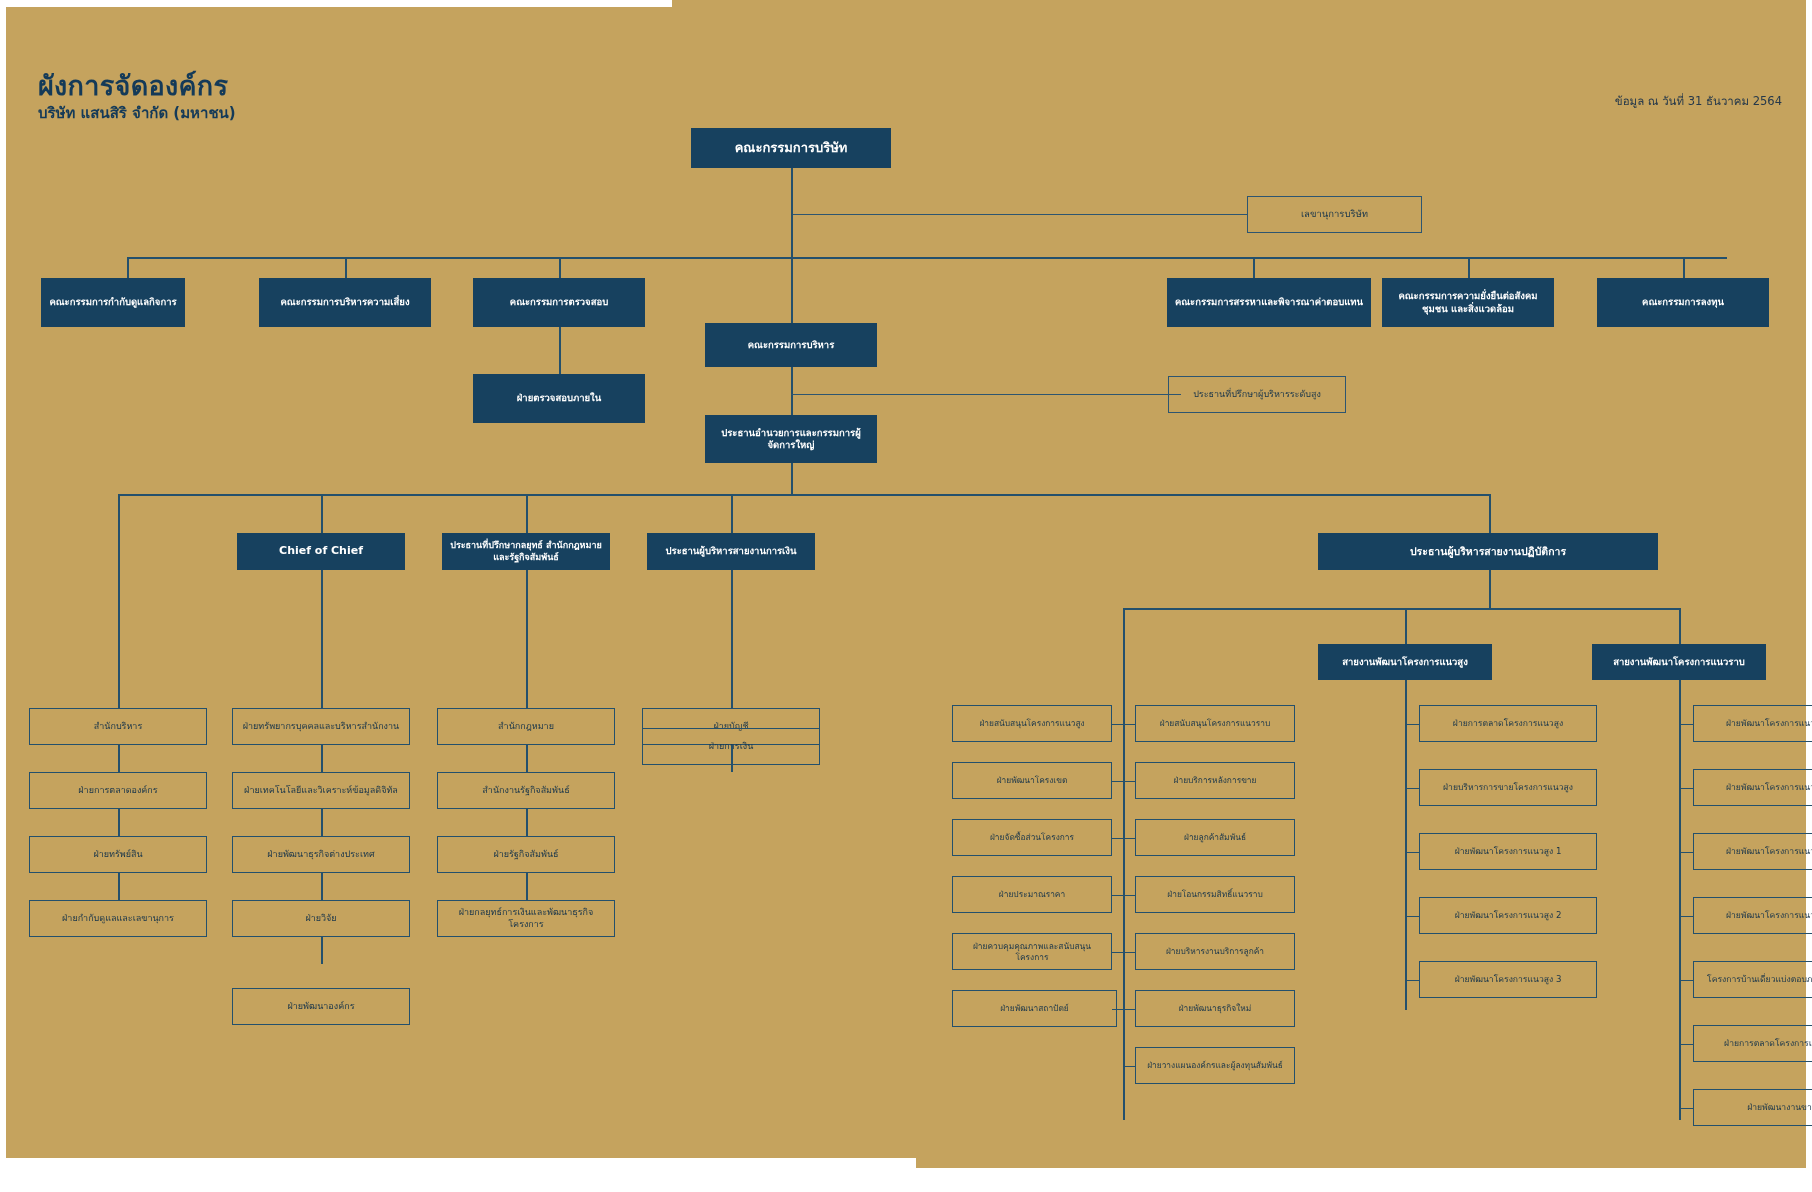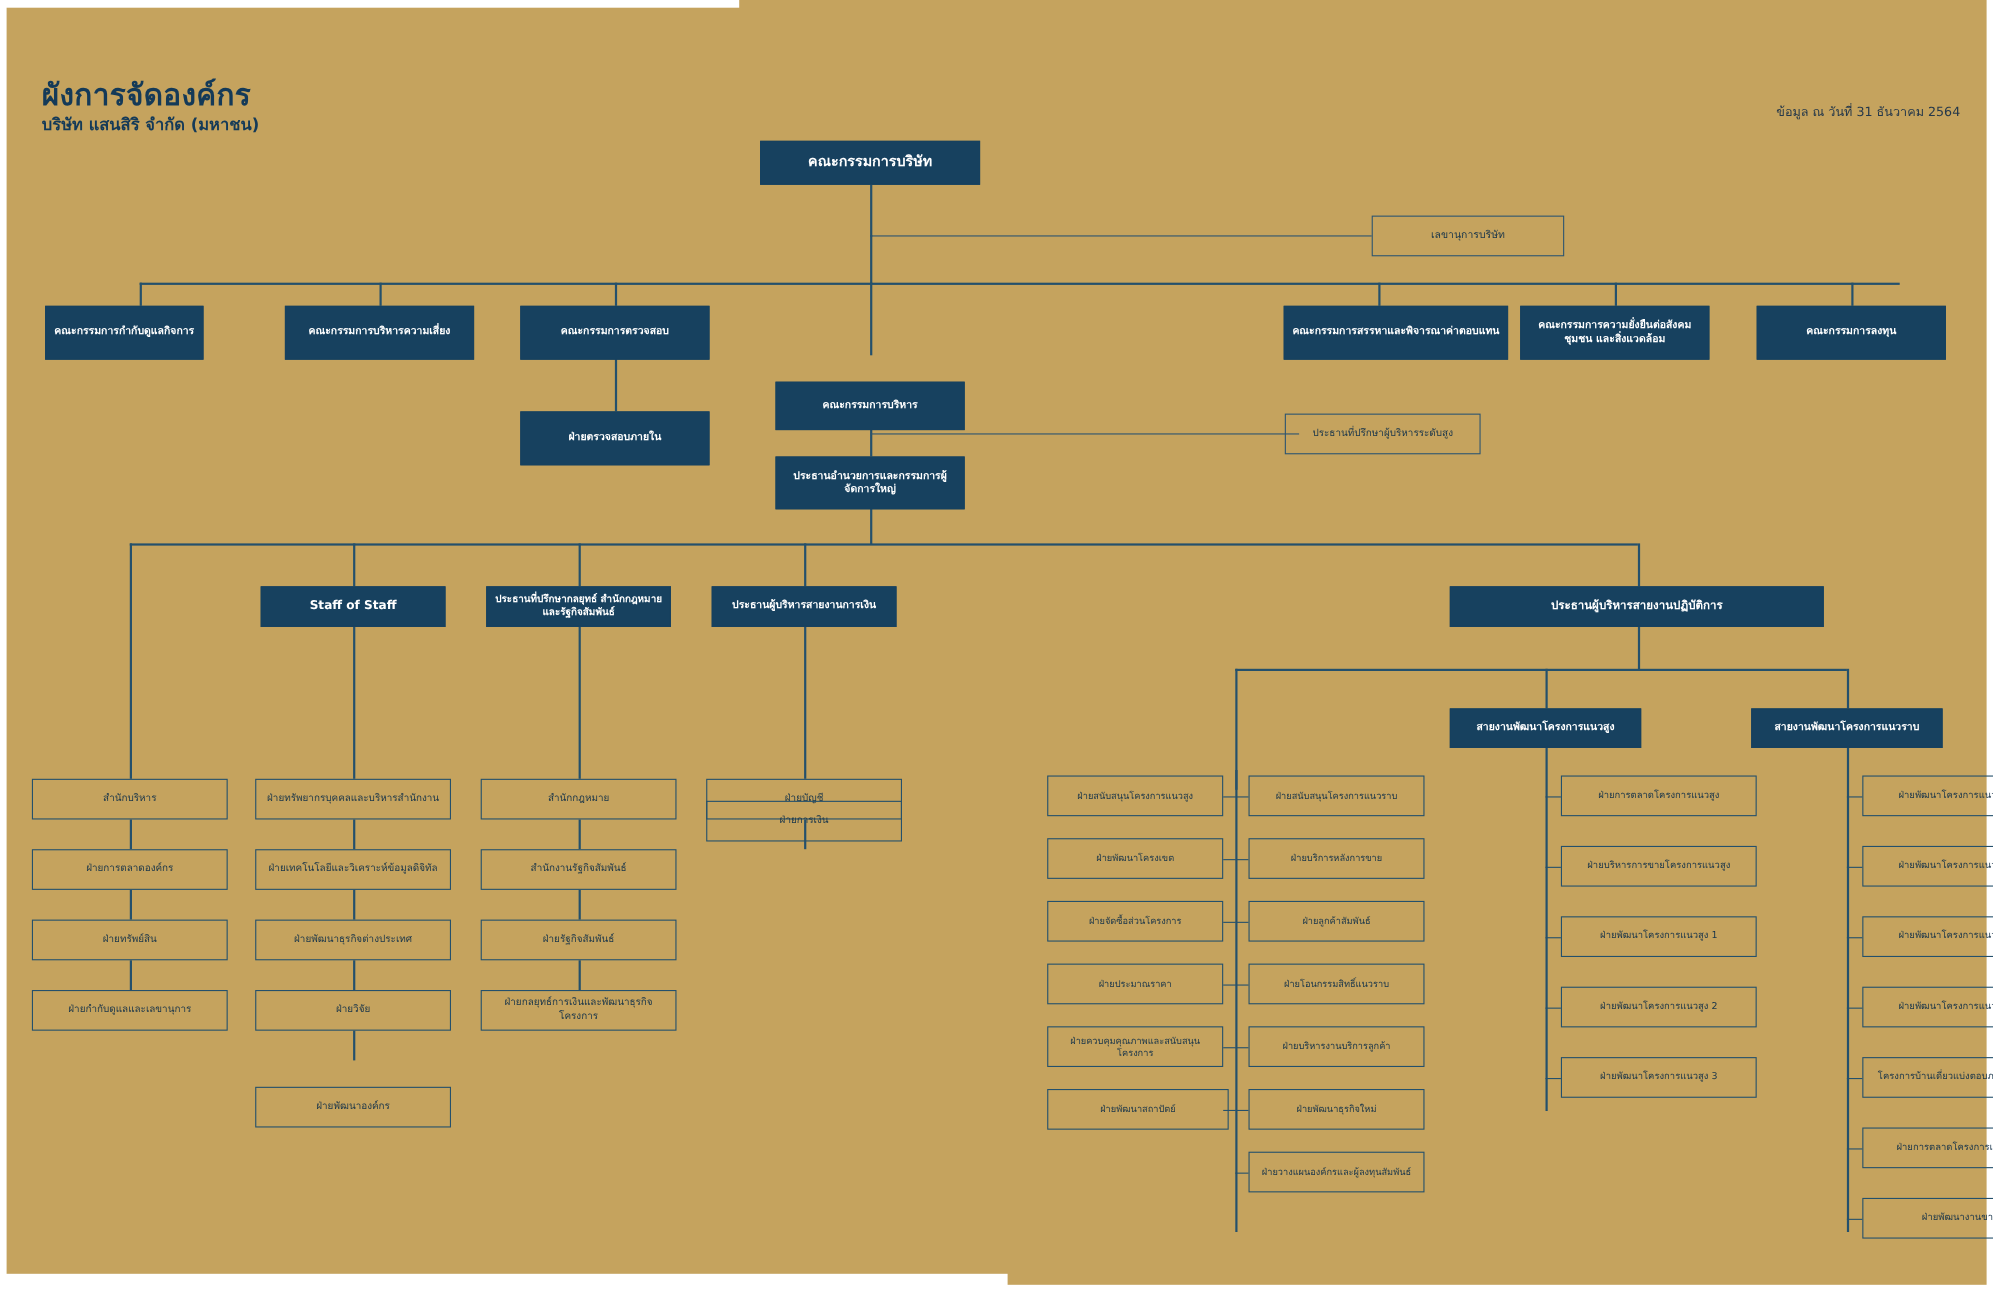--- a/index.html
+++ b/index.html
@@ -162,27 +162,27 @@
   <div class="node filled" style="left:41px;top:278px;width:144px;height:49px;font-size:9.5px;">คณะกรรมการกำกับดูแลกิจการ</div>
   <div class="node filled" style="left:259px;top:278px;width:172px;height:49px;font-size:9.5px;">คณะกรรมการบริหารความเสี่ยง</div>
   <div class="node filled" style="left:473px;top:278px;width:172px;height:49px;font-size:9.5px;">คณะกรรมการตรวจสอบ</div>
 
   <div class="node filled" style="left:1167px;top:278px;width:204px;height:49px;font-size:9.5px;">คณะกรรมการสรรหาและพิจารณาค่าตอบแทน</div>
   <div class="node filled" style="left:1382px;top:278px;width:172px;height:49px;font-size:9.5px;">คณะกรรมการความยั่งยืนต่อสังคม ชุมชน และสิ่งแวดล้อม</div>
   <div class="node filled" style="left:1597px;top:278px;width:172px;height:49px;font-size:9.5px;">คณะกรรมการลงทุน</div>
 
   <div class="node filled" style="left:473px;top:374px;width:172px;height:49px;font-size:9.5px;">ฝ่ายตรวจสอบภายใน</div>
 
-  <div class="node filled" style="left:705px;top:323px;width:172px;height:44px;font-size:9.5px;margin-top:24px;">คณะกรรมการบริหาร</div>
+  <div class="node filled" style="left:705px;top:323px;width:172px;height:44px;font-size:9.5px;">คณะกรรมการบริหาร</div>
 
   <div class="node thin" style="left:1168px;top:376px;width:178px;height:37px;font-size:9px;">ประธานที่ปรึกษาผู้บริหารระดับสูง</div>
 
   <div class="node filled" style="left:705px;top:415px;width:172px;height:48px;font-size:9.5px;">ประธานอำนวยการและกรรมการผู้จัดการใหญ่</div>
 
-  <div class="node filled" style="left:237px;top:533px;width:168px;height:37px;font-size:11px;">Staff of Staff</div>
+  <div class="node filled" style="left:237px;top:533px;width:168px;height:37px;font-size:11px;">Chief of Chief</div>
   <div class="node filled" style="left:442px;top:533px;width:168px;height:37px;font-size:9px;">ประธานที่ปรึกษากลยุทธ์ สำนักกฎหมายและรัฐกิจสัมพันธ์</div>
   <div class="node filled" style="left:647px;top:533px;width:168px;height:37px;font-size:9.5px;">ประธานผู้บริหารสายงานการเงิน</div>
   <div class="node filled" style="left:1318px;top:533px;width:340px;height:37px;font-size:10.5px;">ประธานผู้บริหารสายงานปฏิบัติการ</div>
 
   <div class="node filled" style="left:1318px;top:644px;width:174px;height:36px;font-size:9.5px;">สายงานพัฒนาโครงการแนวสูง</div>
   <div class="node filled" style="left:1592px;top:644px;width:174px;height:36px;font-size:9.5px;">สายงานพัฒนาโครงการแนวราบ</div>
 
   <div id="dept-layer">
       <div class="node outline" style="left: 952px; top: 705px; width: 160px; height: 37px; font-size: 8.4px;">ฝ่ายสนับสนุนโครงการแนวสูง</div>
       <div class="ln h" style="left: 1112px; top: 723.5px; width: 11px;"></div>

